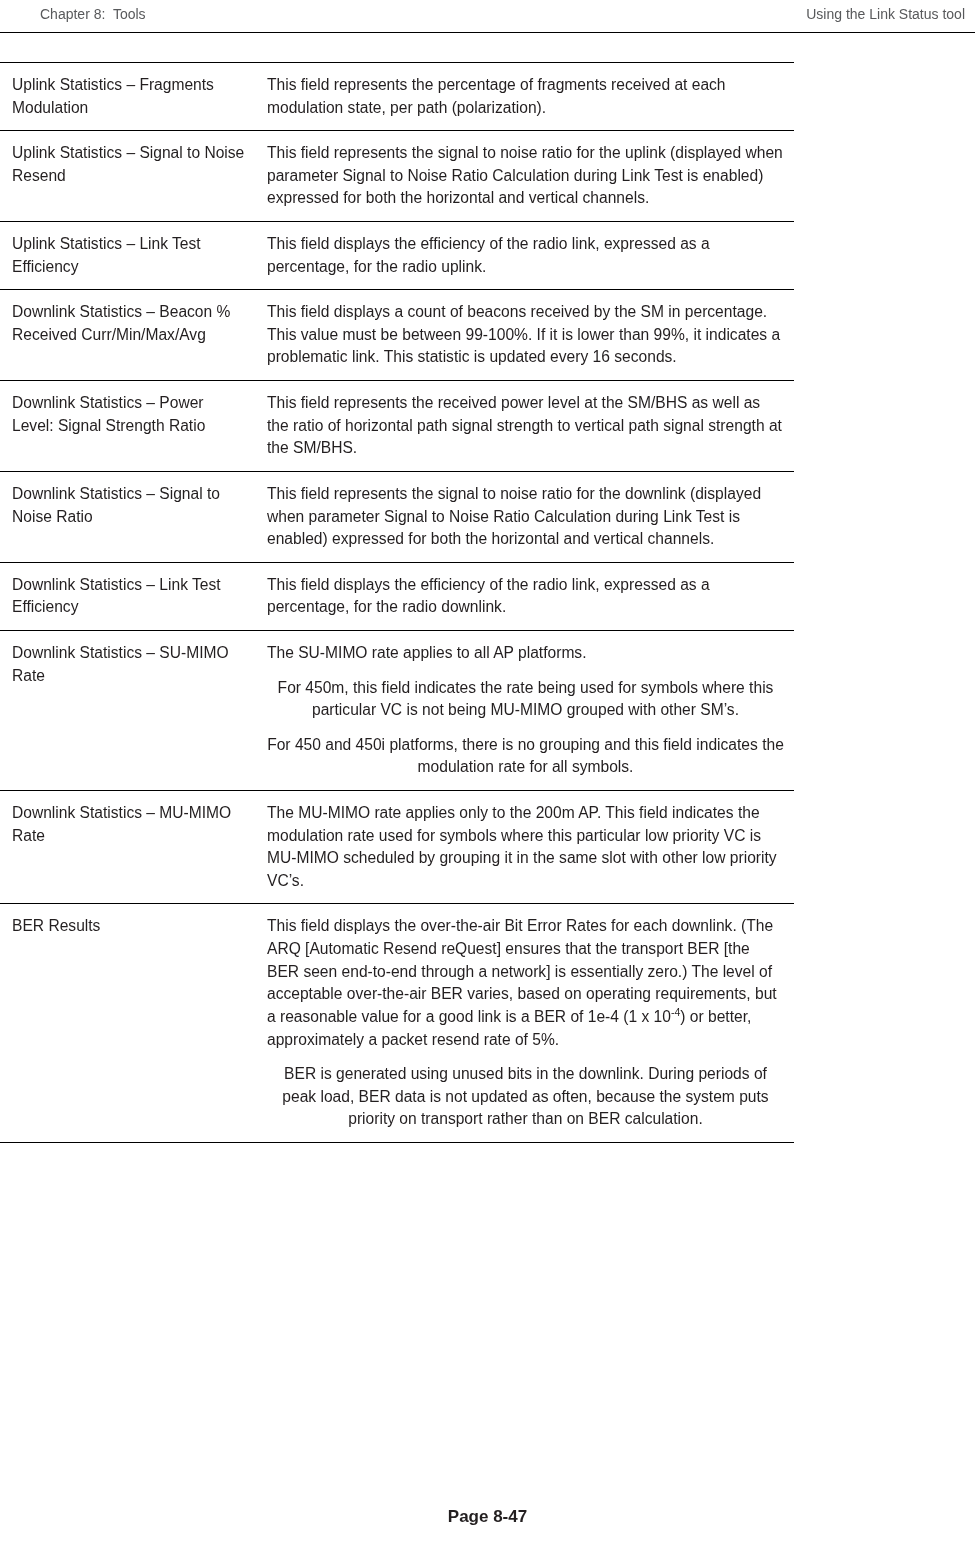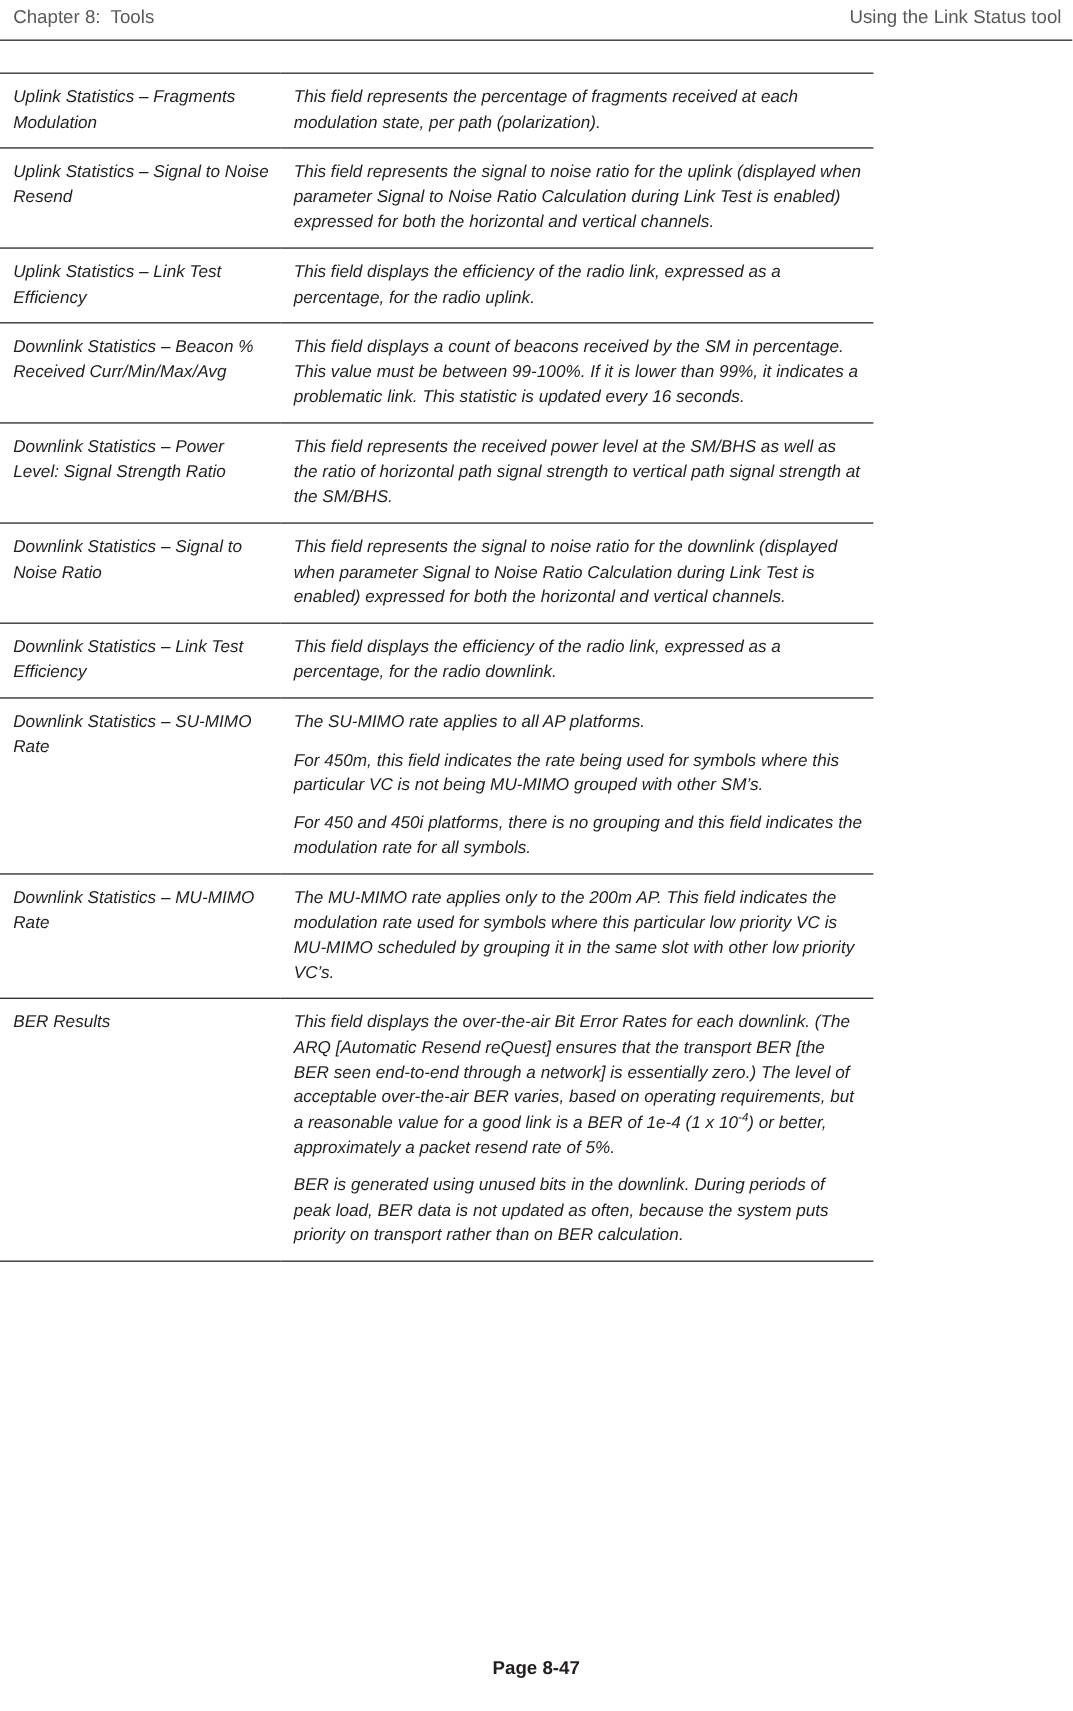--- a/index.html
+++ b/index.html
@@ -17,24 +17,25 @@
   .page {
     width: 975px;
     height: 1555px;
     box-sizing: border-box;
     position: relative;
   }
   .header {
     display: flex;
     justify-content: space-between;
     align-items: flex-start;
-    font-size: 17px;
+    font-size: 14px;
     color: #58595b;
     padding: 6px 8px 0 12px;
     box-sizing: border-box;
+    margin-left: 28px;
   }
   .header-left {
     white-space: pre;
   }
   .header-right {
     white-space: pre;
     text-align: center;
     padding-right: 2px;
   }
   .header-rule {
@@ -43,21 +44,20 @@
     width: 975px;
   }
   .content {
     padding: 0 0 0 0;
   }
   table.desc-table {
     border-collapse: collapse;
     width: 794px;
     table-layout: fixed;
     margin-top: 29px;
-    font-style: italic;
   }
   table.desc-table td {
     vertical-align: top;
     padding: 11px 10px 11px 12px;
     font-size: 15.6px;
     line-height: 1.45;
     border-bottom: 1px solid #000000;
   }
   table.desc-table tr:first-child td {
     border-top: 1px solid #000000;
@@ -70,20 +70,21 @@
   td.desc {
     padding-left: 14px;
     padding-right: 52px;
     margin-top: 42px;
   }
   .desc p {
     margin: 0 0 0 0;
   }
   .desc p + p {
     margin-top: 12px;
+    text-align: center;
   }
   sup {
     font-size: 10.5px;
     vertical-align: super;
     line-height: 0;
   }
   .page-footer {
     position: absolute;
     bottom: 28px;
     left: 0;

